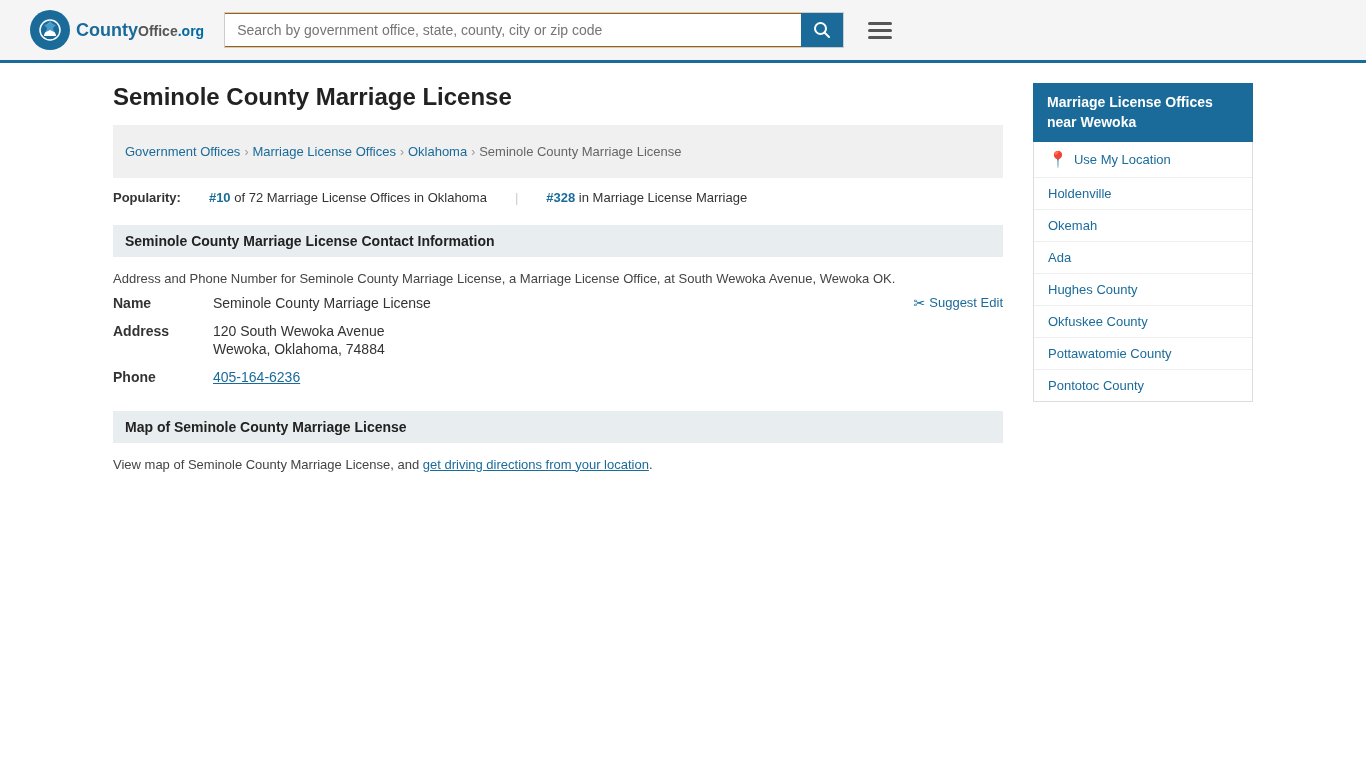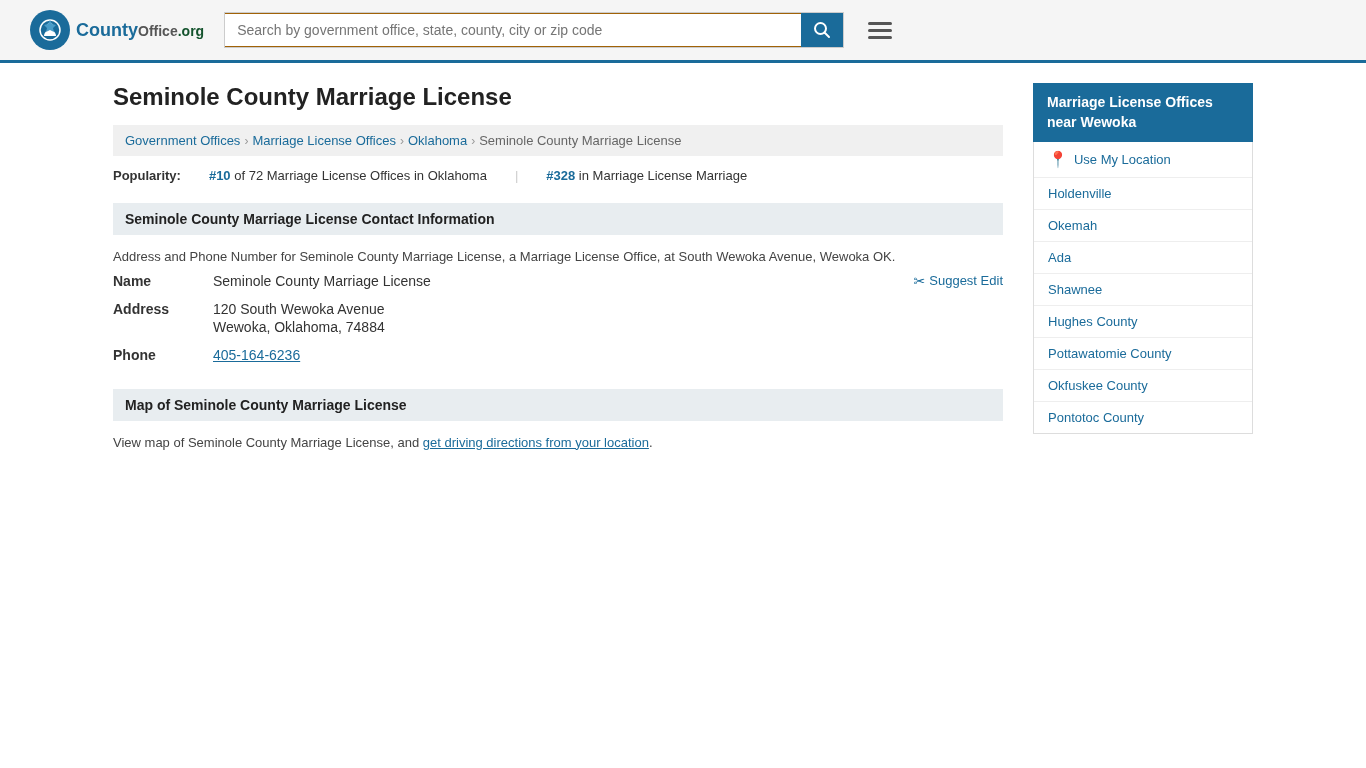--- a/index.html
+++ b/index.html
@@ -97,21 +97,21 @@
     .page-title {
       font-size: 24px;
       font-weight: bold;
       color: #222;
       margin-bottom: 14px;
     }
 
     
     .breadcrumb {
       background: #f0f0f0;
-      padding: 8px 12px;
+      padding: 19px 12px;
       font-size: 13px;
       color: #666;
       display: flex;
       align-items: flex-end;
       flex-wrap: wrap;
       gap: 4px;
       margin-bottom: 12px;
     }
     .breadcrumb a {
       color: #1a6b9a;
@@ -252,21 +252,21 @@
   <a class="logo-area" href="#">
     <div class="logo-circle">
       <svg width="24" height="24" viewBox="0 0 24 24" fill="none">
         <circle cx="12" cy="12" r="10" stroke="white" stroke-width="1.5" fill="none"></circle>
         <circle cx="12" cy="8" r="3" fill="white"></circle>
         <path d="M6 18c0-3.3 2.7-6 6-6s6 2.7 6 6" fill="white"></path>
         <path d="M12 2 L14 6 L18 7 L15 10 L16 14 L12 12 L8 14 L9 10 L6 7 L10 6 Z" fill="#4a9cc8" stroke="none"></path>
       </svg>
     </div>
     <div class="logo-text">
-      <span>County</span><span class="org">Office<span style="color:#14532d;">.org</span></span>
+      <span>County</span><span class="org">Office<span style="color:#0369a1;">.org</span></span>
     </div>
   </a>
   <div class="search-area">
     <input class="search-input" type="text" placeholder="Search by government office, state, county, city or zip code" style="">
     <button class="search-btn">
       <svg width="18" height="18" viewBox="0 0 18 18" fill="none">
         <circle cx="7.5" cy="7.5" r="5.5" stroke="white" stroke-width="2"></circle>
         <line x1="11.5" y1="11.5" x2="16" y2="16" stroke="white" stroke-width="2" stroke-linecap="round"></line>
       </svg>
     </button>
@@ -359,29 +359,26 @@
       <div class="sidebar-item">
         <a href="#">Holdenville</a>
       </div>
       <div class="sidebar-item">
         <a href="#">Okemah</a>
       </div>
       <div class="sidebar-item">
         <a href="#">Ada</a>
       </div>
       <div class="sidebar-item">
-        <a href="#">Shawnee</a>
-      </div>
-      <div class="sidebar-item">
         <a href="#">Hughes County</a>
       </div>
       <div class="sidebar-item">
+        <a href="#">Okfuskee County</a>
+      </div>
+      <div class="sidebar-item">
         <a href="#">Pottawatomie County</a>
-      </div>
-      <div class="sidebar-item">
-        <a href="#">Okfuskee County</a>
       </div>
       <div class="sidebar-item">
         <a href="#">Pontotoc County</a>
       </div>
     </div>
   </aside>
 </div>
 
 </body></html>

